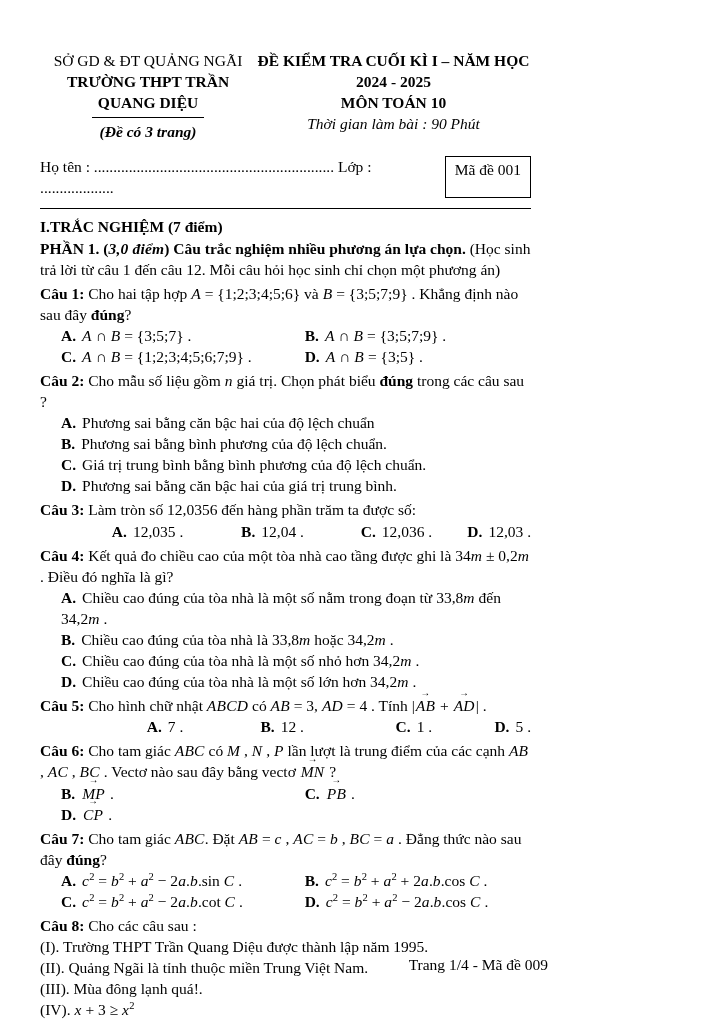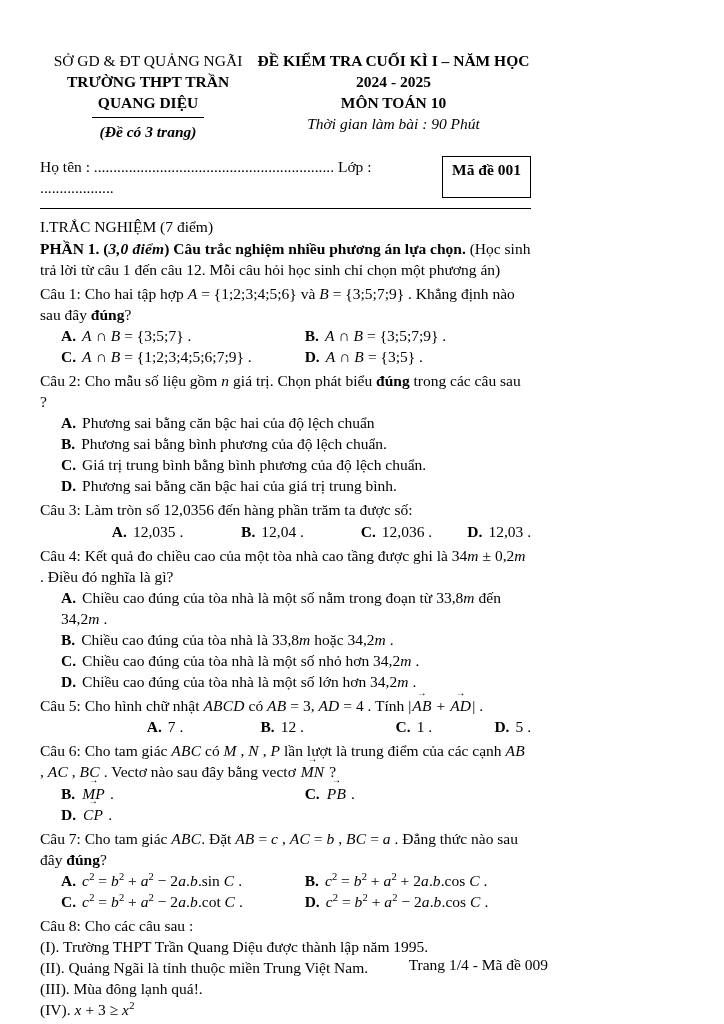--- a/index.html
+++ b/index.html
@@ -14,29 +14,29 @@
 
   .header { display:flex; }
   .header-left { width:44%; text-align:center; }
   .header-right { width:56%; text-align:center; }
   .b { font-weight:bold; }
   .i { font-style:italic; }
   .bi { font-weight:bold; font-style:italic; }
   .hr-short { width:112px; border-top:1.2px solid #000; margin:4px auto 3px auto; }
 
   .student-row { display:flex; justify-content:space-between; margin-top:14px; }
-  .code-box { border:1.2px solid #000; padding:2px 9px; font-weight:bold; white-space:nowrap; }
+  .code-box { border:1.2px solid #000; padding:2px 9px; font-weight:normal; white-space:nowrap; }
 
   .rule { border-top:1.7px solid #000; margin-top:10px; margin-bottom:7px; }
 
-  .section-title { font-weight:normal; }
+  .section-title { font-weight:bold; }
   .part-desc { margin-bottom:3px; }
 
   .question { margin-bottom:3px; }
-  .q-label { font-weight:normal; }
+  .q-label { font-weight:bold; }
   .q-line { }
   .options { display:grid; padding-left:21px; column-gap:6px; }
   .cols-1 { grid-template-columns:1fr; }
   .cols-2 { grid-template-columns:1.05fr 1fr; }
   .cols-4 { grid-template-columns:1.12fr 1.05fr 1.12fr 0.85fr;text-align:right; }
   .opt-label { font-weight:bold; margin-right:6px; }
 
   i, .vec { letter-spacing:0.2px; }
   sup { font-size:68%; line-height:0; }
   .vec { position:relative; display:inline-block; font-style:italic; padding:0 1px; }

